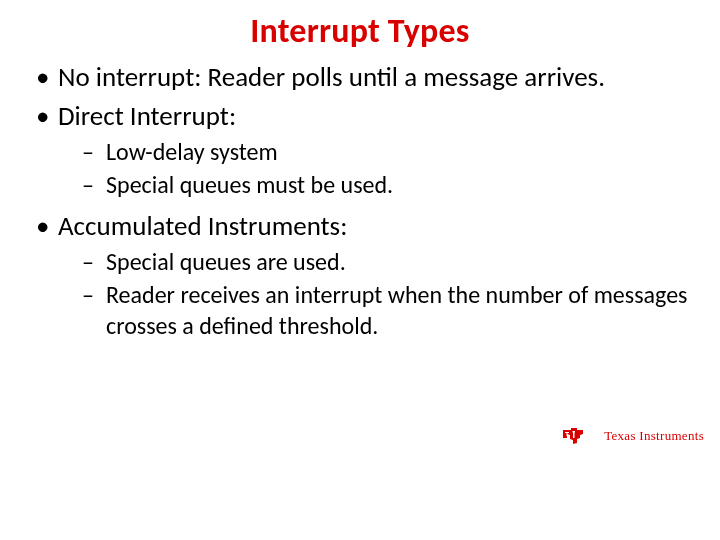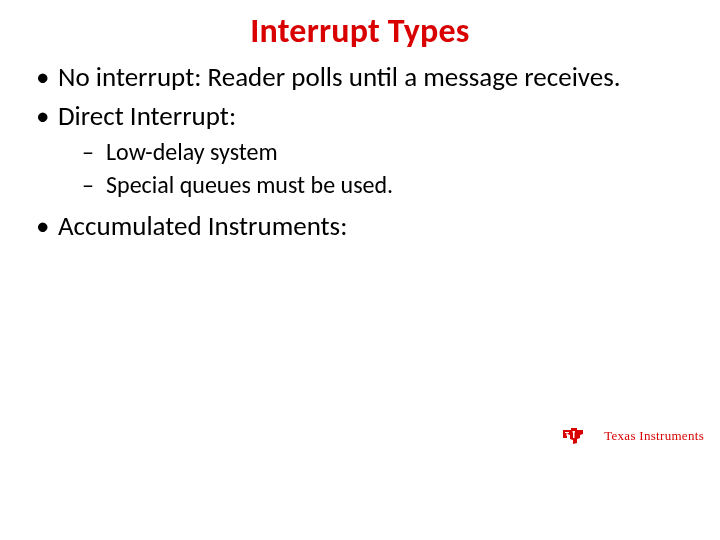--- a/index.html
+++ b/index.html
@@ -93,30 +93,34 @@
 </style>
 </head>
 <body>
 
 <div class="slide">
 
   <div class="title">Interrupt Types</div>
 
   <div class="body">
     <ul class="top">
-      <li>No interrupt: Reader polls until a message receives.</li>
+      <li>No interrupt: Reader polls until a message arrives.</li>
       <li>
         <span>Direct Interrupt:</span>
         <ul class="sub">
           <li>Low-delay system</li>
           <li>Special queues must be used.</li>
         </ul>
       </li>
       <li>
         <span>Accumulated Instruments:</span>
+        <ul class="sub">
+          <li>Special queues are used.</li>
+          <li>Reader receives an interrupt when the number of messages crosses a defined threshold.</li>
+        </ul>
       </li>
     </ul>
   </div>
 
   <div class="logo">
     <span class="ti-shape">
       <svg viewBox="0 0 44 32" width="22" height="16">
         <path fill="#d90000" d="M2 4 H18 V0 H30 V4 H42 V12 L36 14 V20 L30 22 V30 L22 32 V24 L16 22 V14 L10 12 V20 H2 Z"></path>
         <rect x="6" y="8" width="8" height="2" fill="#fff"></rect>
         <rect x="9" y="8" width="2" height="8" fill="#fff"></rect>

